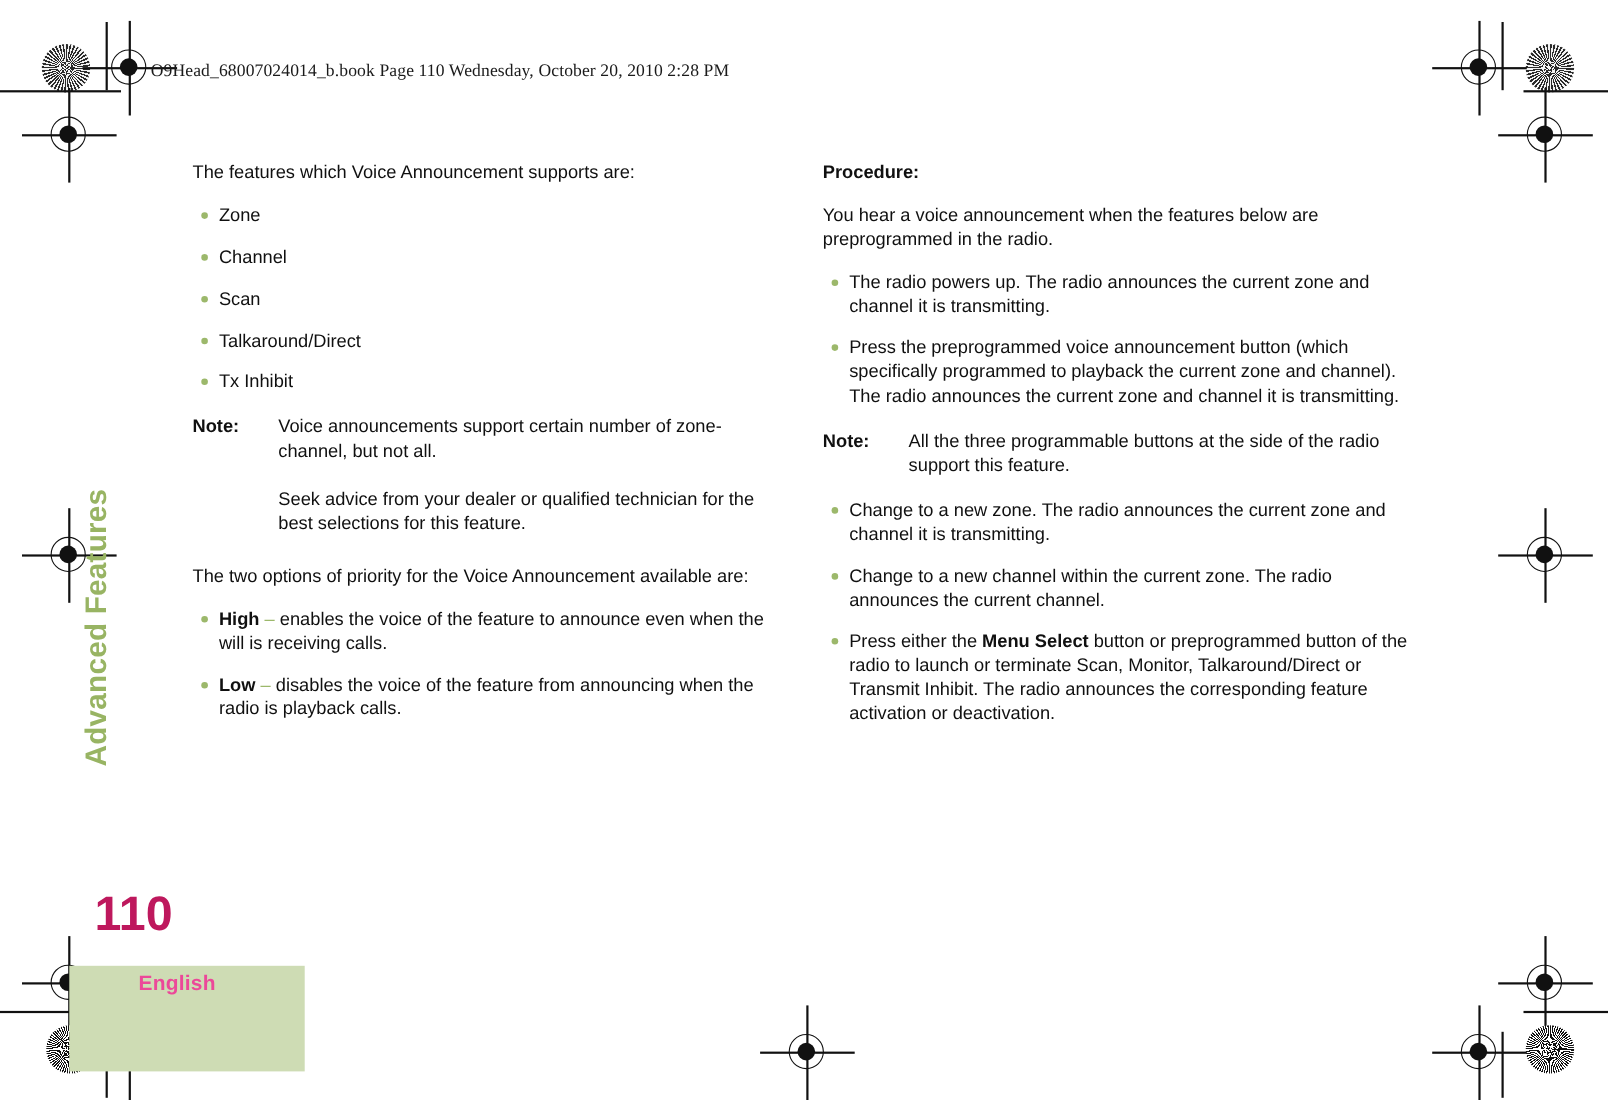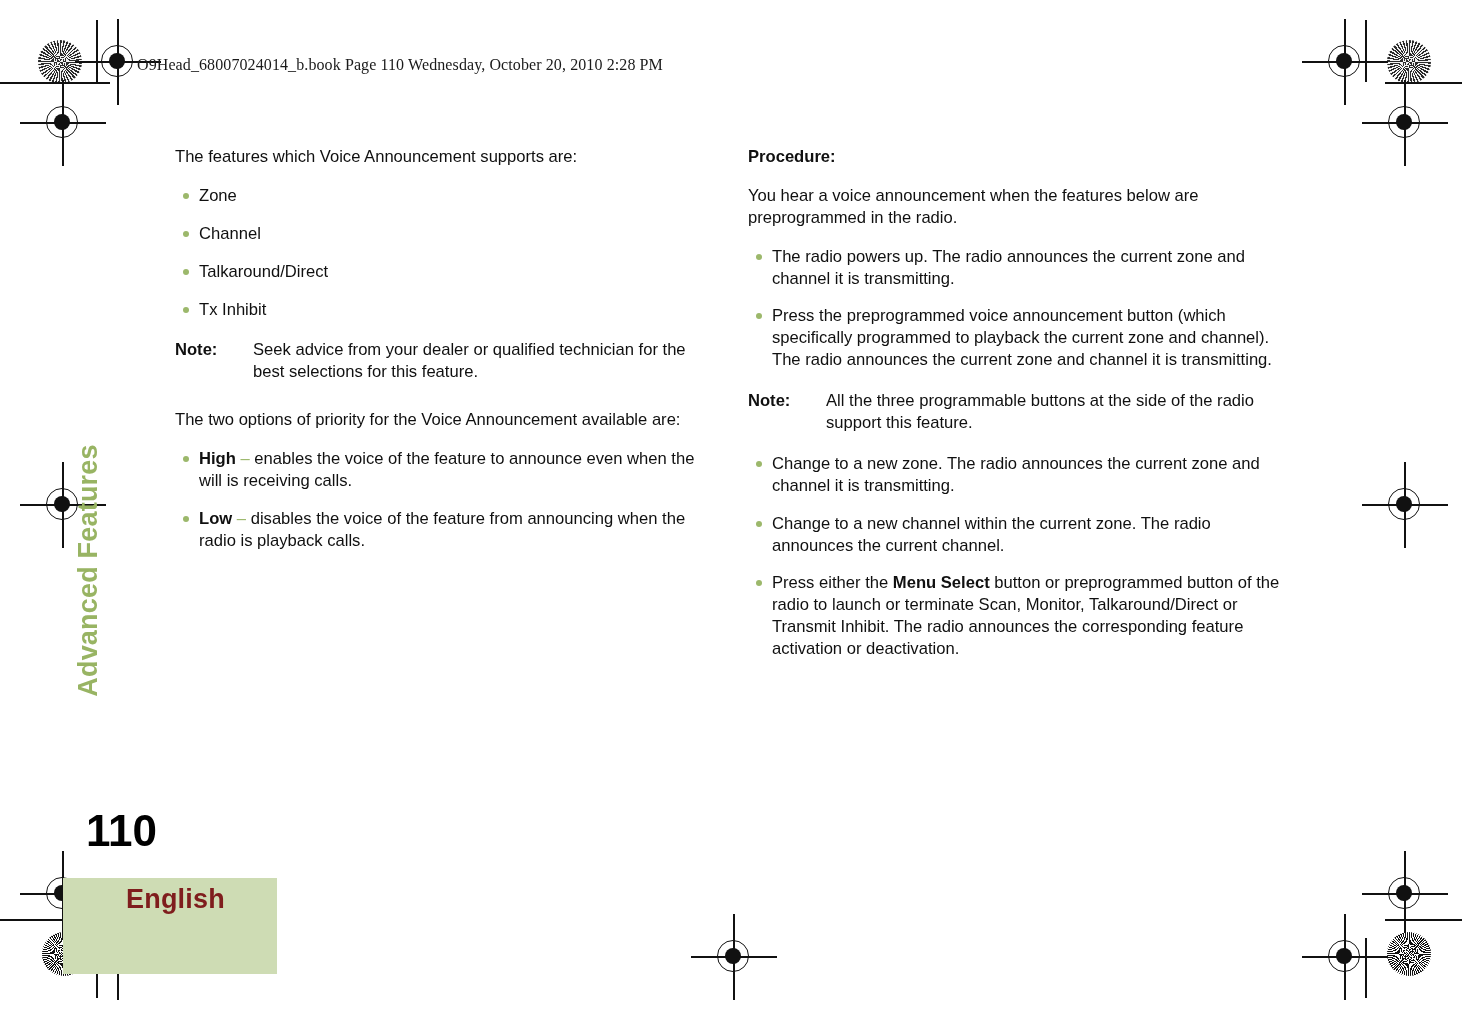--- a/index.html
+++ b/index.html
@@ -96,39 +96,39 @@
     letter-spacing: 0.2px;
     white-space: nowrap;
   }
 
   .page-number {
     position: absolute;
     left: 86px;
     top: 806px;
     font-size: 44px;
     font-weight: bold;
-    color: #000000;
+    color: #be185d;
     letter-spacing: 0px;
   }
 
   .lang-block {
     position: absolute;
     left: 63px;
     top: 878px;
     width: 214px;
     height: 96px;
     background: #cedcb4;
   }
   .lang-label {
     position: absolute;
     left: 126px;
     top: 884px;
-    font-size: 27px;
-    font-weight: bold;
-    color: #7f1d1d;
+    font-size: 19px;
+    font-weight: bold;
+    color: #ec4899;
     letter-spacing: 0.2px;
   }
 
   
   .col {
     position: absolute;
     top: 146px;
     width: 540px;
     font-size: 16.6px;
     line-height: 1.32;
@@ -275,26 +275,28 @@
 <div class="page-number">110</div>
 <div class="lang-block"></div>
 <div class="lang-label">English</div>
 
 <div class="col col-left">
 
   <p class="para">The features which Voice Announcement supports are:</p>
 
   <div class="bullet"><span>Zone</span></div>
   <div class="bullet"><span>Channel</span></div>
+  <div class="bullet"><span>Scan</span></div>
   <div class="bullet"><span>Talkaround/Direct</span></div>
   <div class="bullet spaced"><span>Tx Inhibit</span></div>
 
   <div class="note">
     <div class="note-label">Note:</div>
     <div class="note-body">
+      <p>Voice announcements support certain number of zone-channel, but not all.</p>
       <p>Seek advice from your dealer or qualified technician for the best selections for this feature.</p>
     </div>
   </div>
 
   <p class="para" style="margin-top:26px;">The two options of priority for the Voice Announcement available are:</p>
 
   <div class="bullet">
     <b>High</b><span>&nbsp;</span><span class="dash">–</span><span>&nbsp;</span><span>enables the voice of the feature to announce even when the will is receiving calls.</span>
   </div>
   <div class="bullet">

